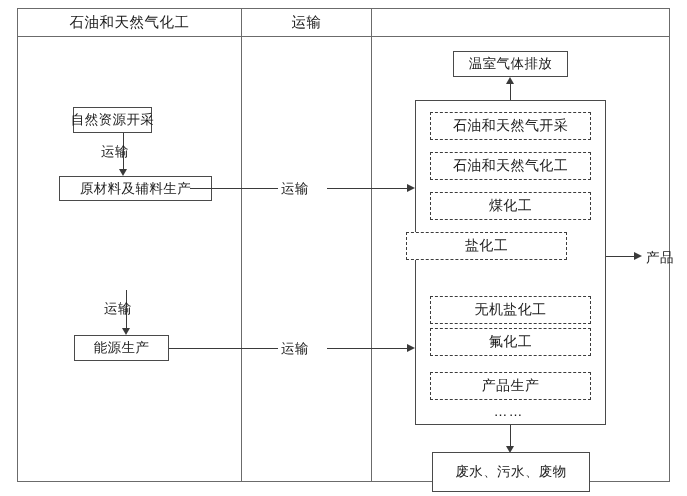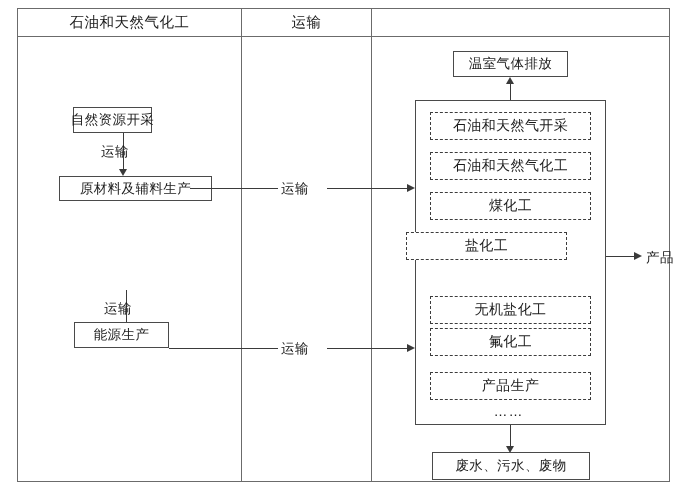--- a/index.html
+++ b/index.html
@@ -171,21 +171,21 @@
   <div class="arrow-down" style="left:119px; top:169px;"></div>
   <div class="txt" style="left:101px; top:143px;">运输</div>
 
   <div class="box" style="left:59px; top:176px; width:153px; height:25px;">原材料及辅料生产</div>
 
 
   <div class="vline" style="left:126px; top:290px; height:38px;"></div>
   <div class="arrow-down" style="left:122px; top:328px;"></div>
   <div class="txt" style="left:104px; top:300px;">运输</div>
 
-  <div class="box" style="left:74px; top:322px; width:95px; height:26px;">能源生产</div>
+  <div class="box" style="left:74px; top:335px; width:95px; height:26px;">能源生产</div>
 
   <div class="hline" style="left:190px; top:188px; width:88px;"></div>
   <div class="txt" style="left:281px; top:180px;">运输</div>
   <div class="hline" style="left:327px; top:188px; width:80px;"></div>
   <div class="arrow-right" style="left:407px; top:184px;"></div>
 
   <div class="hline" style="left:169px; top:348px; width:109px;"></div>
   <div class="txt" style="left:281px; top:340px;">运输</div>
   <div class="hline" style="left:327px; top:348px; width:80px;"></div>
   <div class="arrow-right" style="left:407px; top:344px;"></div>
@@ -206,15 +206,15 @@
   <div class="dbox" style="left:430px; top:372px; width:161px; height:28px;">产品生产</div>
 
   <div class="ellipsis" style="left:494px; top:404px;">……</div>
 
   <div class="hline" style="left:606px; top:256px; width:28px;"></div>
   <div class="arrow-right" style="left:634px; top:252px;"></div>
   <div class="txt" style="left:646px; top:249px;">产品</div>
 
   <div class="vline" style="left:510px; top:425px; height:21px;"></div>
   <div class="arrow-down" style="left:506px; top:446px;"></div>
-  <div class="box" style="left:432px; top:452px; width:158px; height:28px;">废水、污水、废物</div>
+  <div class="box" style="left:432px; top:452px; width:158px; height:40px;">废水、污水、废物</div>
 
 </div>
 
 </body></html>

